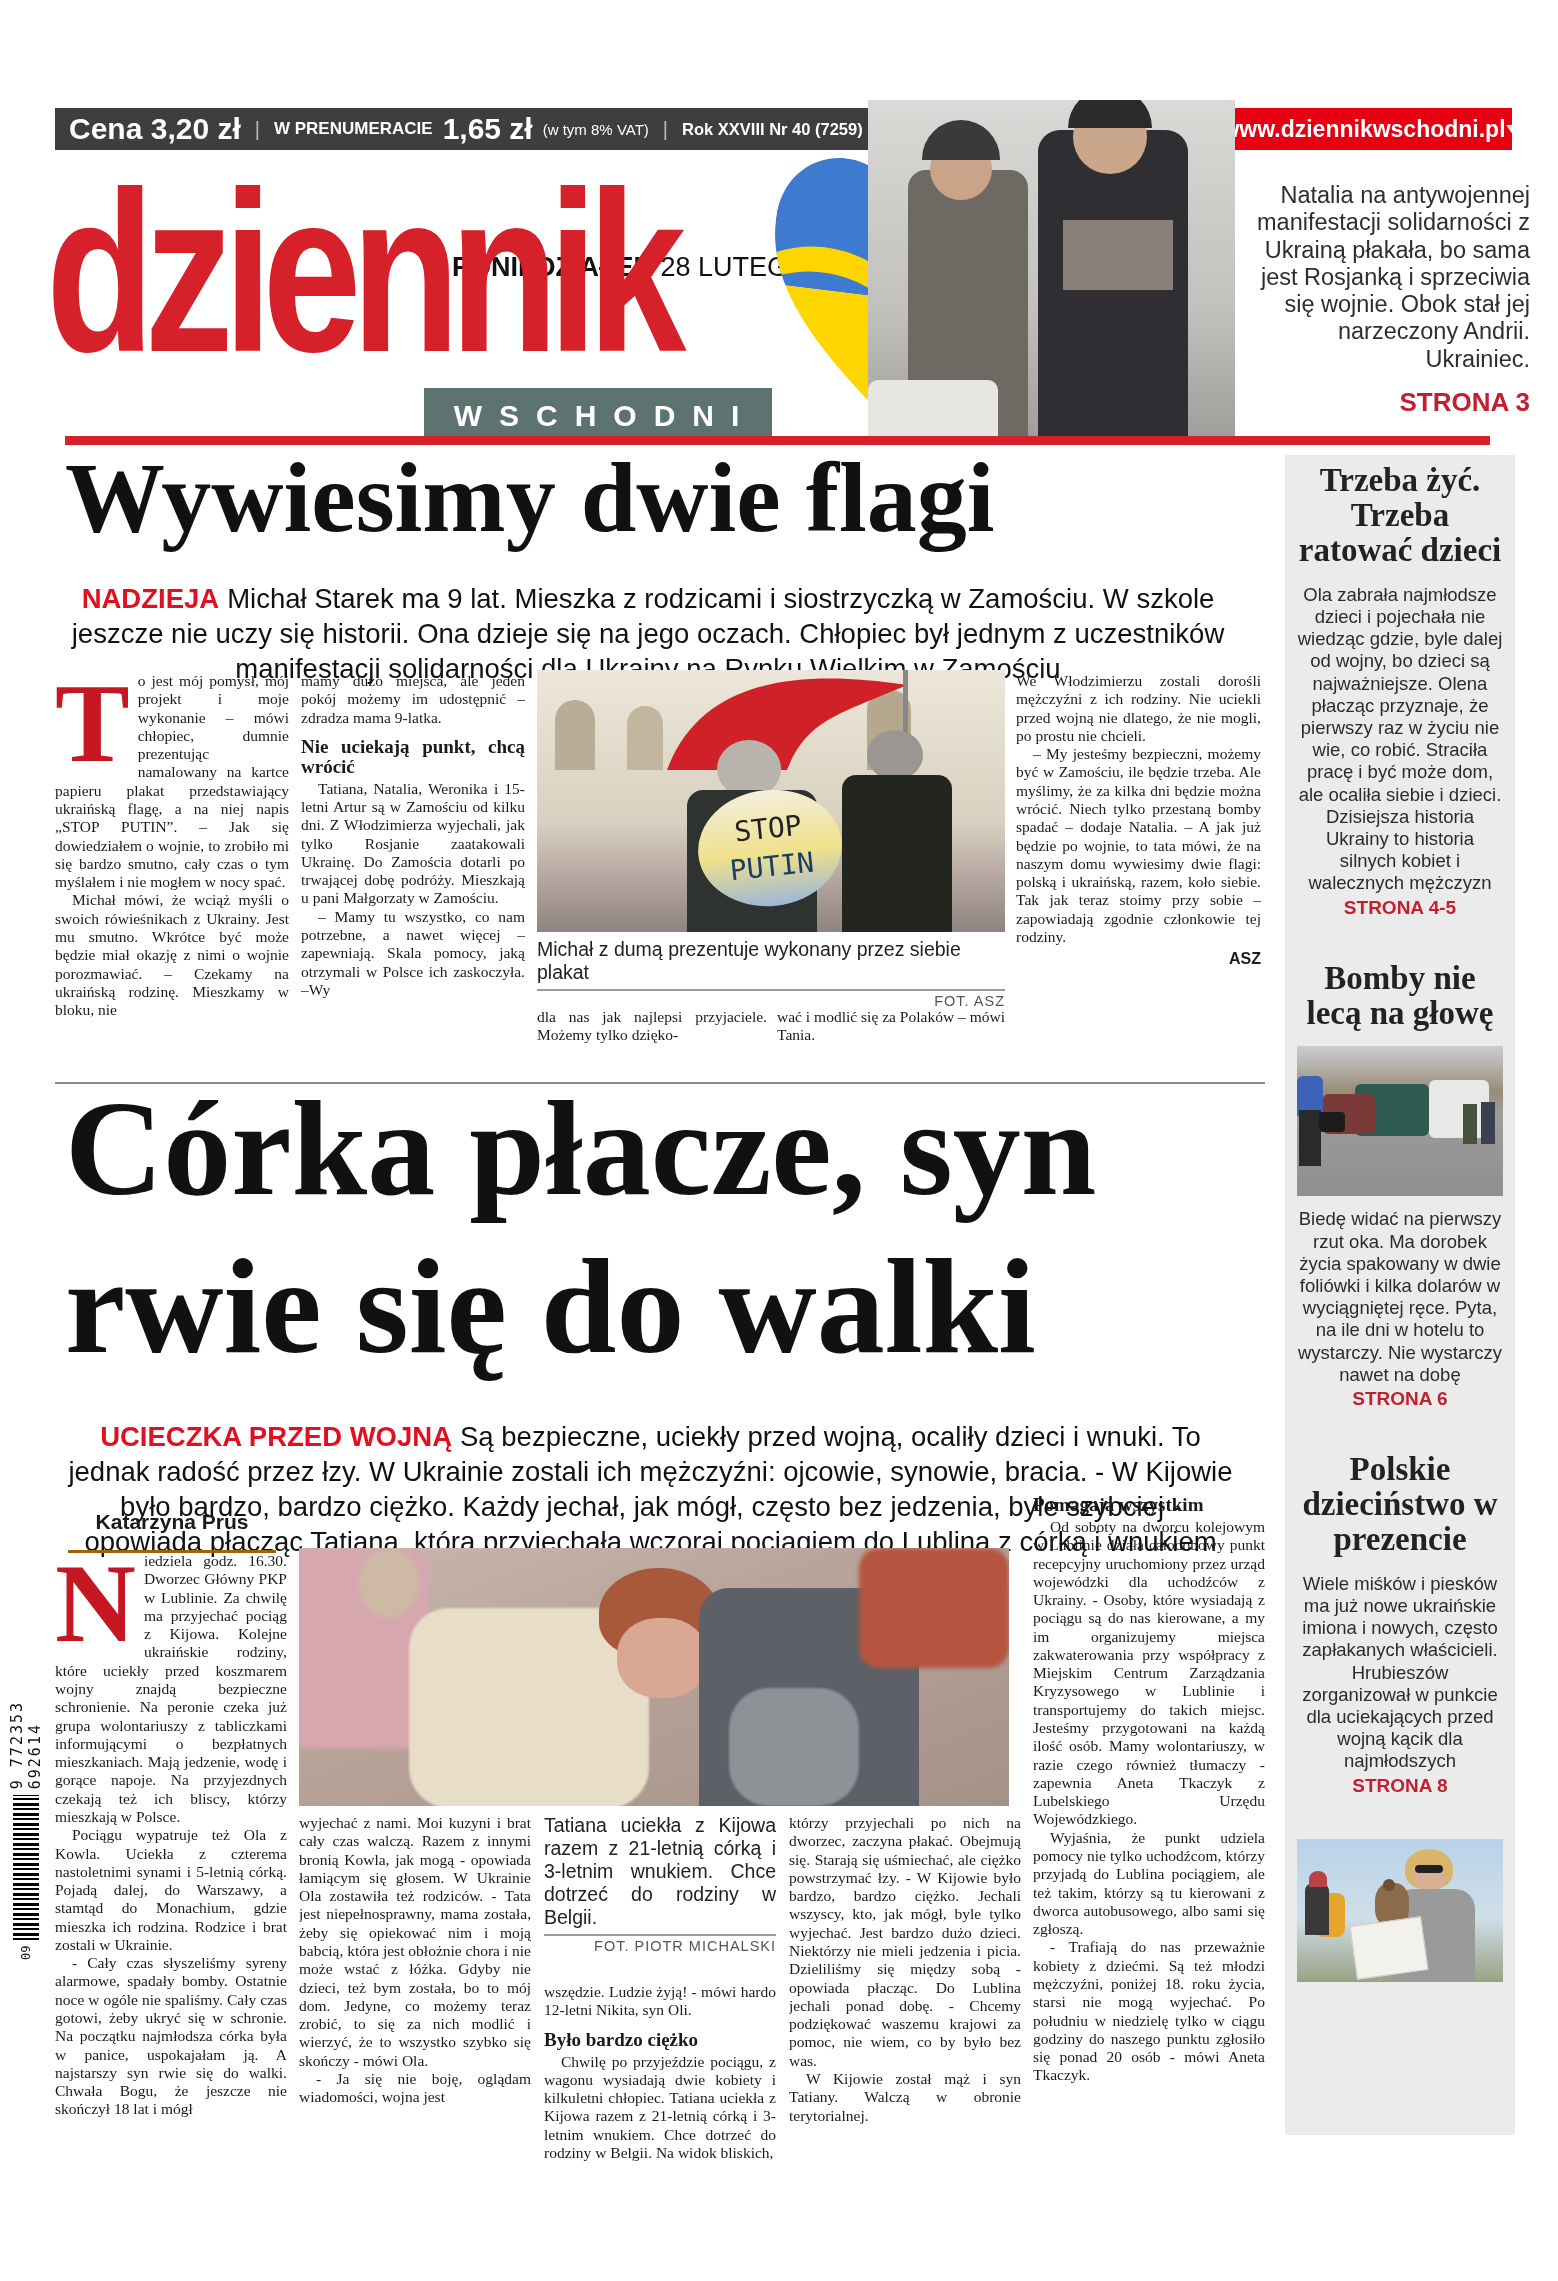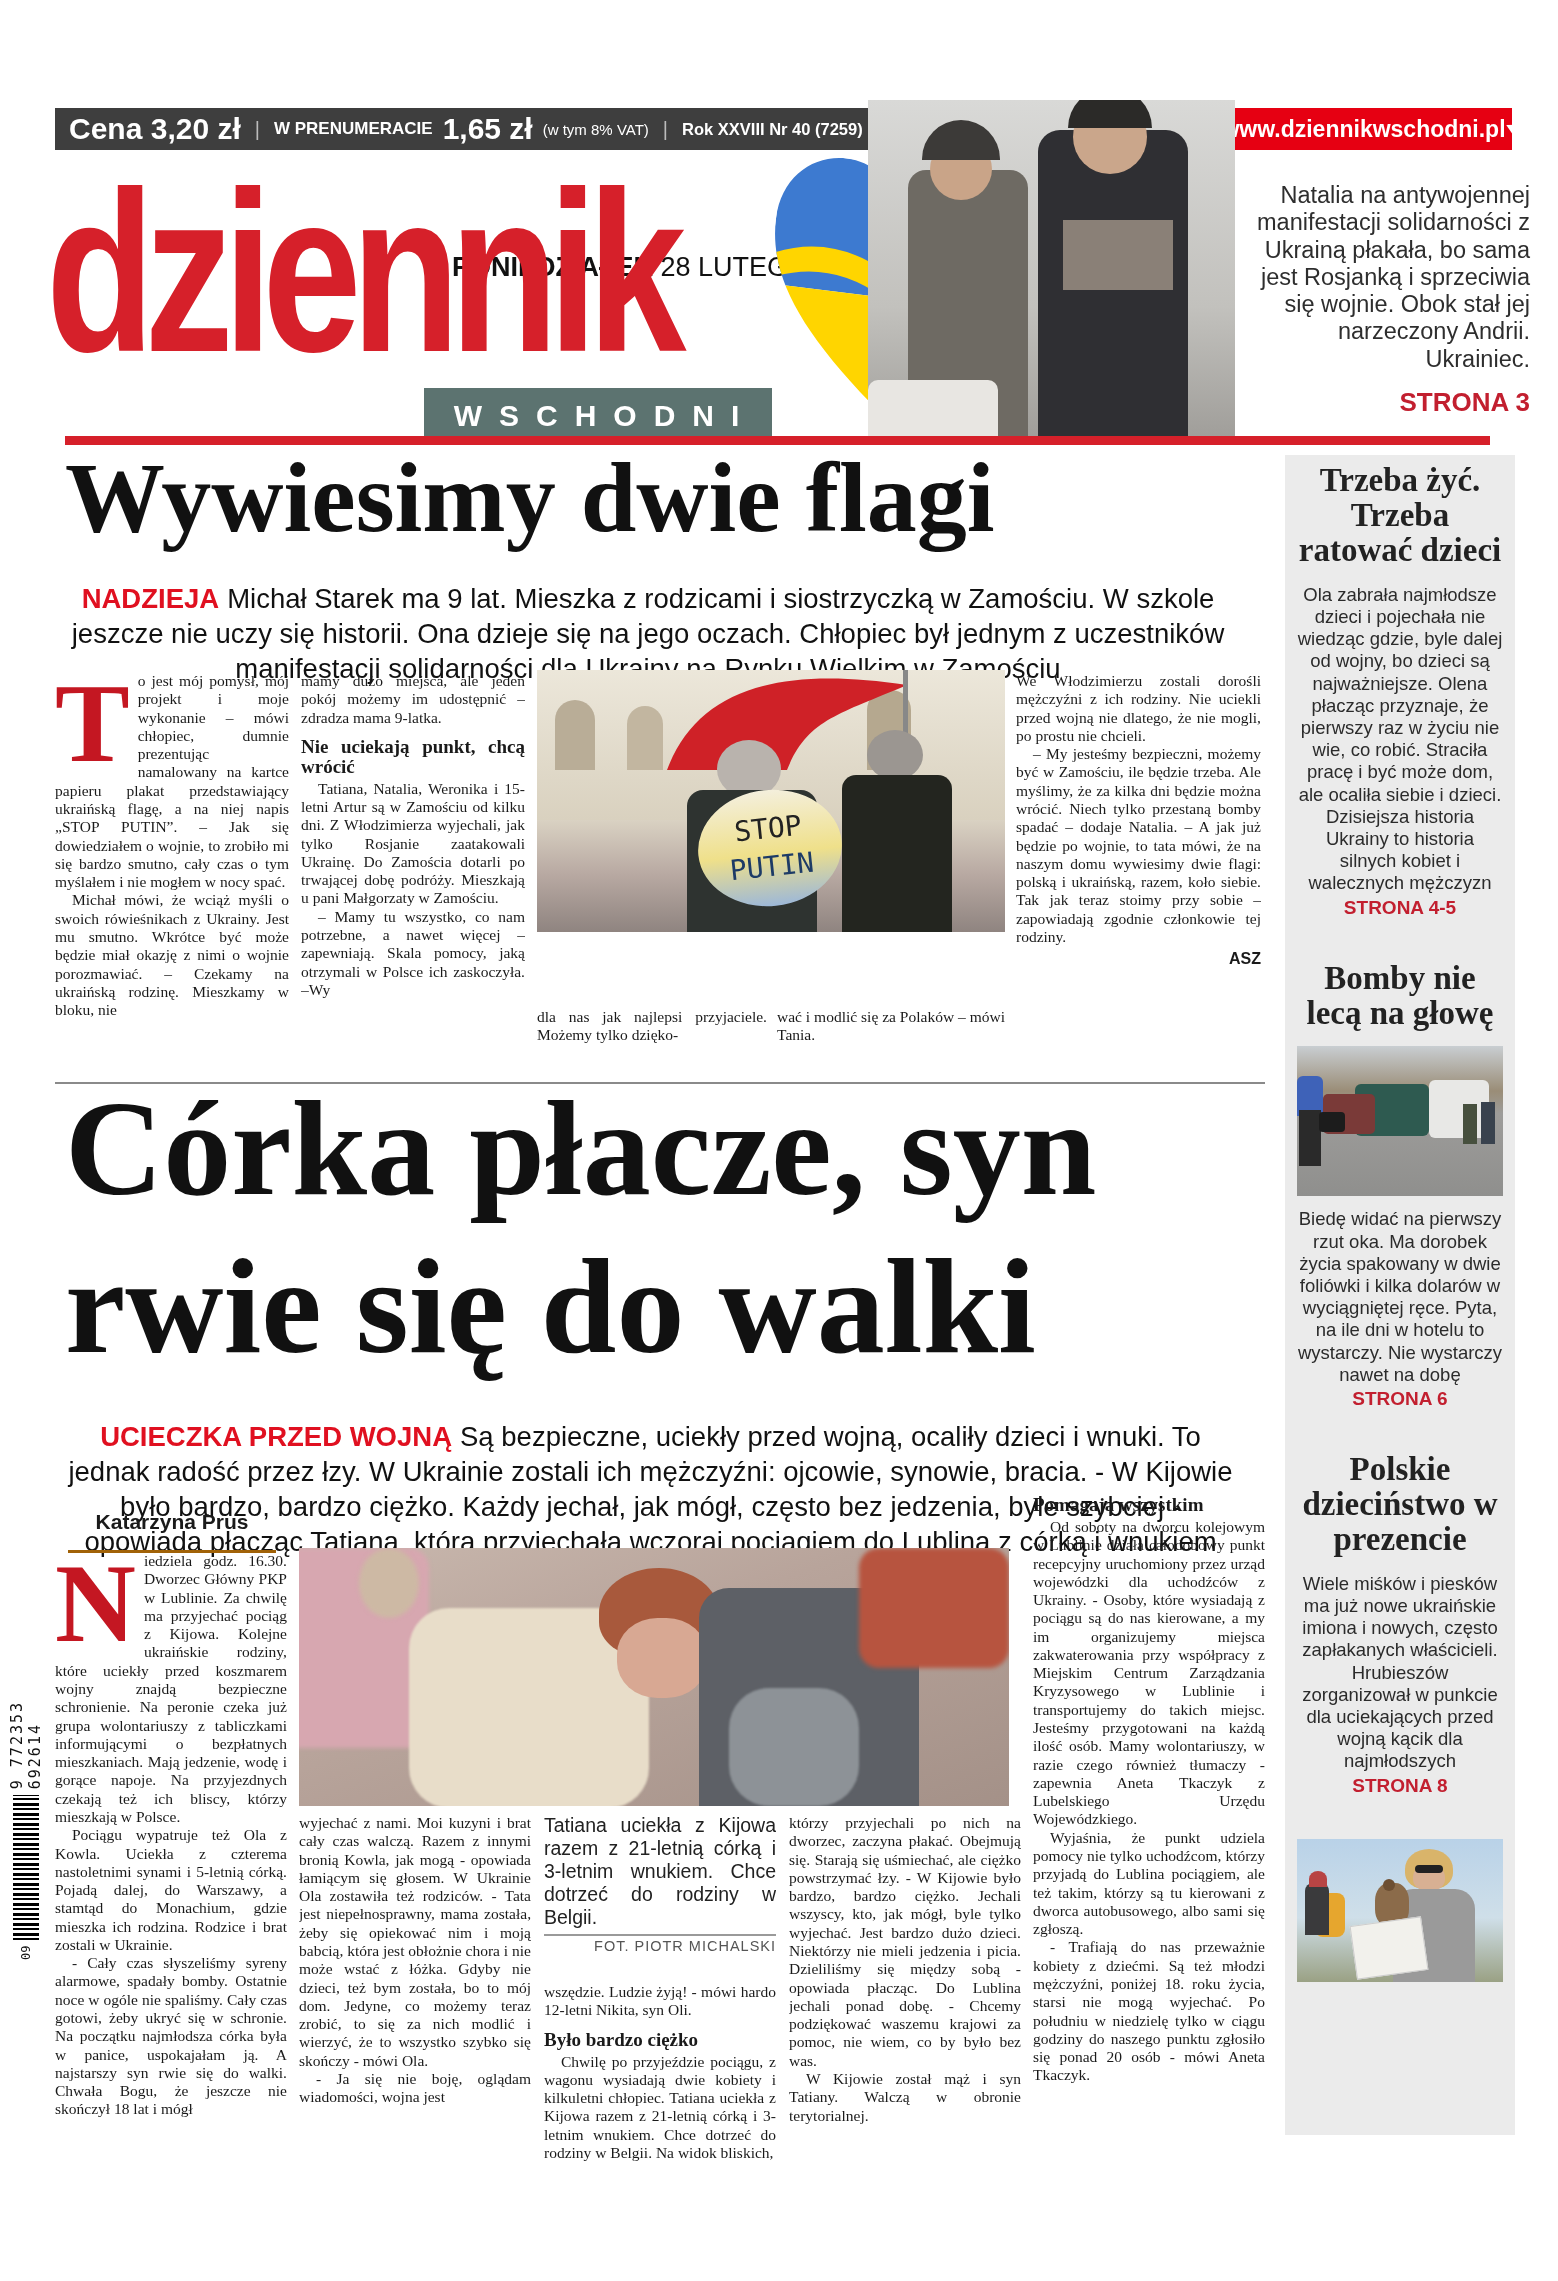--- a/index.html
+++ b/index.html
@@ -205,20 +205,24 @@
         <stop offset="0" stop-color="#f4efdc"></stop>
             <stop offset="0.55" stop-color="#efe08a"></stop>
             <stop offset="1" stop-color="#9db8d8"></stop>
       </linearGradient>
         </defs>
       <ellipse cx="75" cy="60" rx="72" ry="58" fill="url(#pg)"></ellipse>
       <text x="75" y="50" text-anchor="middle" font-family="DejaVu Sans Mono, monospace" font-size="28" fill="#222">STOP</text>
       <text x="75" y="88" text-anchor="middle" font-family="DejaVu Sans Mono, monospace" font-size="28" fill="#1d3b66">PUTIN</text>
     </svg>
   </div>
+  <div class="abs a1capwrap">
+    <div class="caption">Michał z dumą prezentuje wykonany przez siebie plakat</div>
+    <div class="credit">FOT. ASZ</div>
+  </div>
   <div class="abs col a1u1">
     <div class="paras">
         <p>dla nas jak najlepsi przyjaciele. Możemy tylko dzięko-</p>
       </div>
   </div>
   <div class="abs col a1c4">
     <div class="paras">
         <p>We Włodzimierzu zostali dorośli mężczyźni z ich rodziny. Nie uciekli przed wojną nie dlatego, że nie mogli, po prostu nie chcieli.</p>
         <p>– My jesteśmy bezpieczni, możemy być w Zamościu, ile będzie trzeba. Ale myślimy, że za kilka dni będzie można wrócić. Niech tylko przestaną bomby spadać – dodaje Natalia. – A jak już będzie po wojnie, to tata mówi, że na naszym domu wywiesimy dwie flagi: polską i ukraińską, razem, koło siebie. Tak jak teraz stoimy przy sobie – zapowiadają zgodnie członkowie tej rodziny.</p>
       </div>

